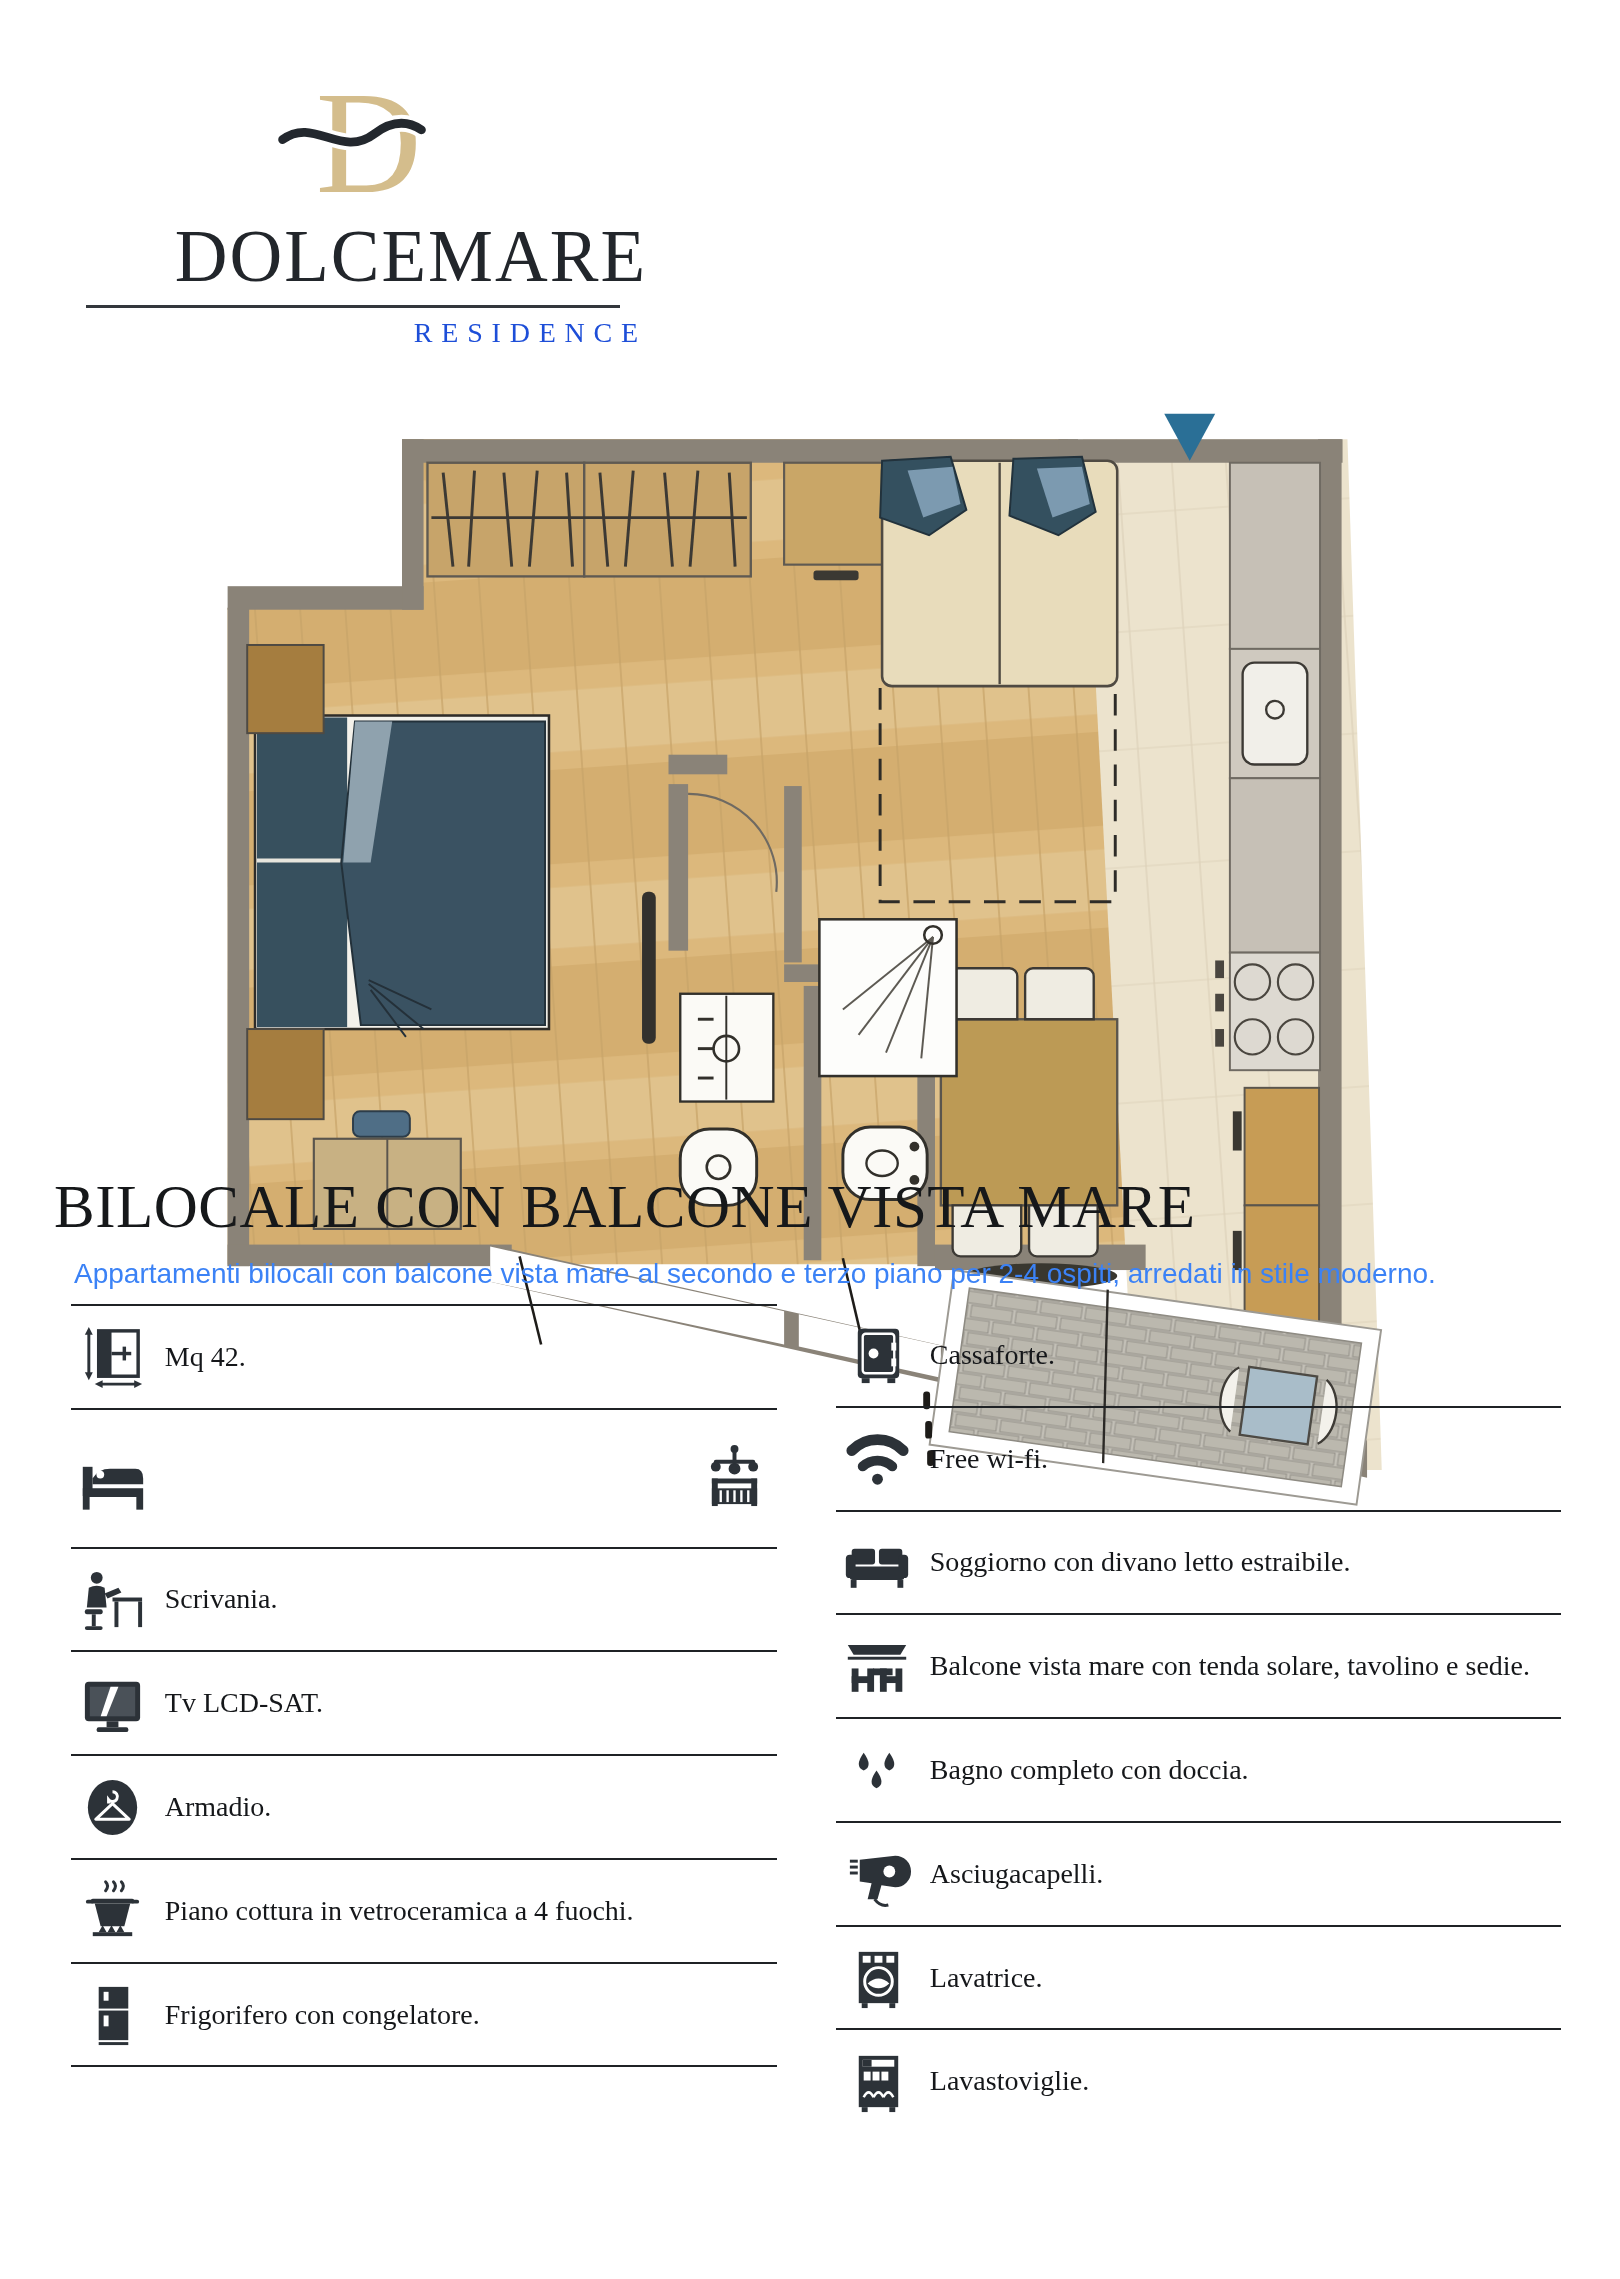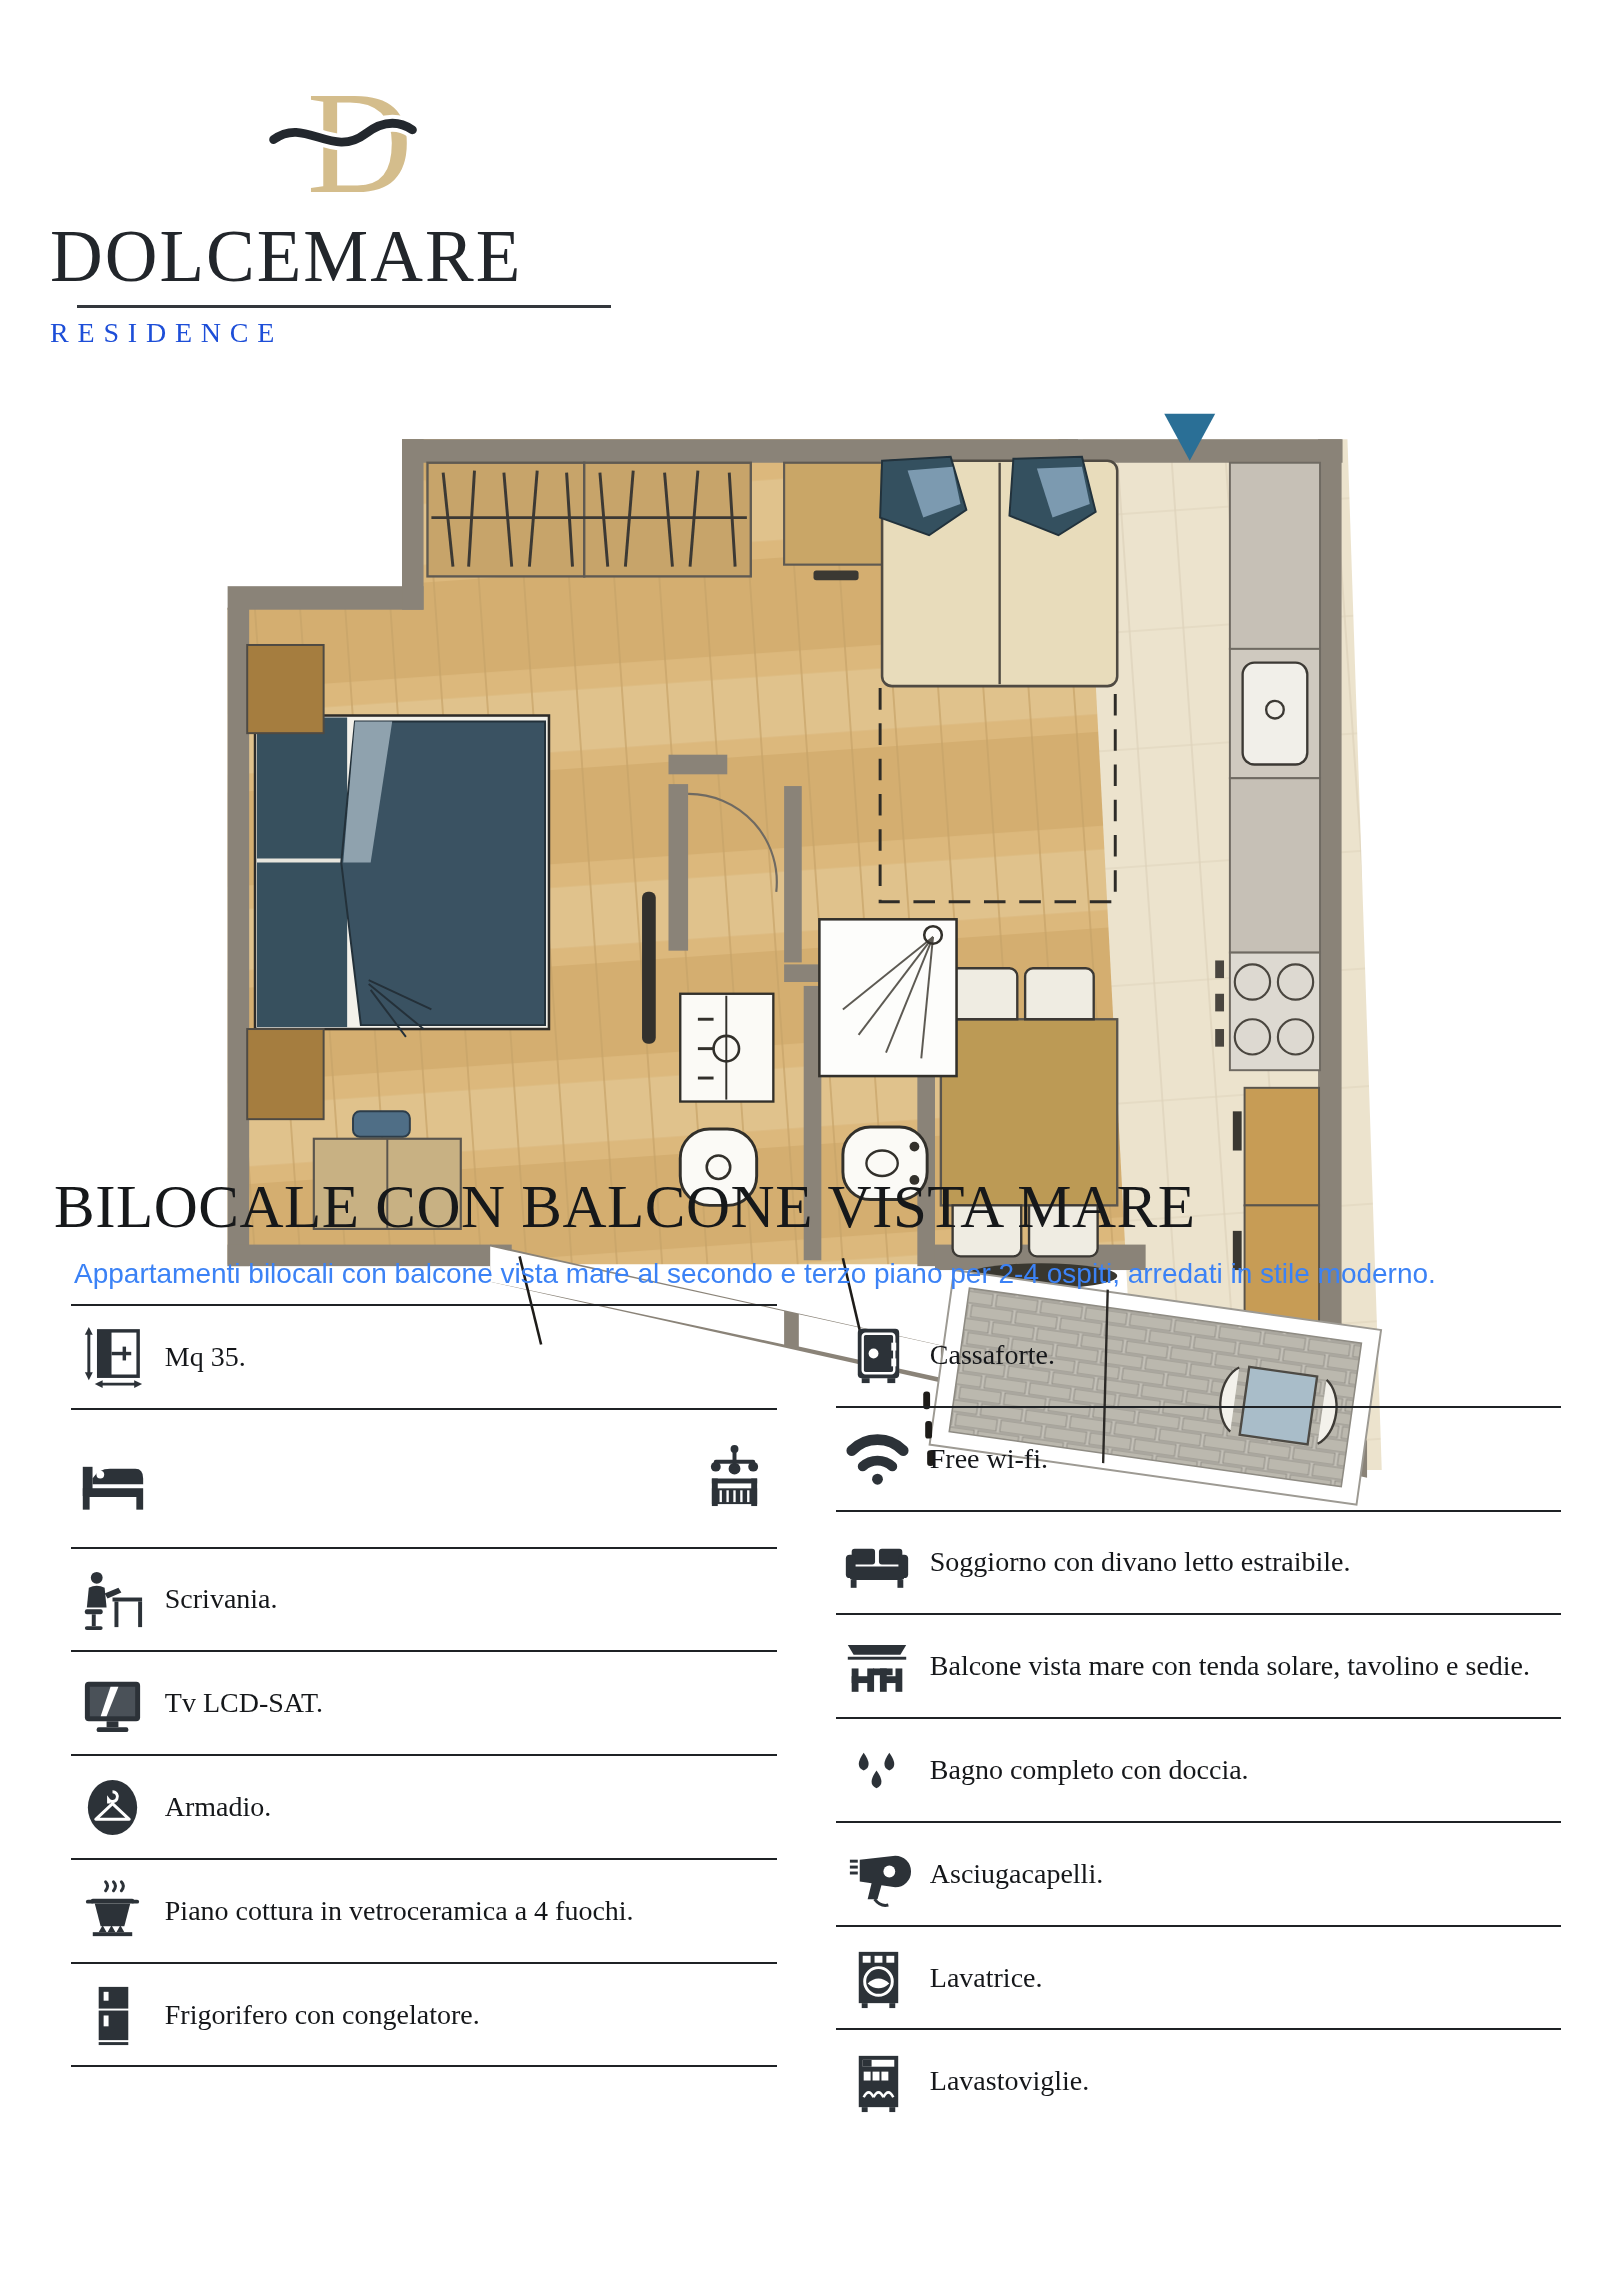--- a/index.html
+++ b/index.html
@@ -2,21 +2,21 @@
 <html><head>
 <meta charset="utf-8">
 <style>
   html,body{margin:0;padding:0;}
   body{
     width:1620px;height:2280px;background:#ffffff;
     font-family:"Liberation Serif", serif;
     color:#1c1c1c;position:relative;overflow:hidden;
   }
   
-  .logo-block{position:absolute;left:50px;top:69px;width:588px;text-align:left;}
+  .logo-block{position:absolute;left:59px;top:69px;width:588px;text-align:right;}
   .logo-mark{height:147px;position:relative;width:176px;margin:0 auto;}
   .logo-name{
     font-size:73px;letter-spacing:2px;color:#22262b;
     font-family:"Liberation Serif",serif;line-height:1;margin-top:3.9px;
   }
   .logo-rule{height:2.9px;background:#33373c;margin:11.8px 27.4px 9.8px 27.4px;}
   .logo-sub{
     font-size:28px;letter-spacing:8.8px;color:#1d4ed8;
     font-family:"Liberation Serif",serif;
   }
@@ -298,21 +298,21 @@
           <line x1="35" y1="33" x2="55" y2="33" stroke="#2c3238" stroke-width="3.5"></line>
           <line x1="48" y1="26" x2="48" y2="40" stroke="#2c3238" stroke-width="3.5"></line>
           <line x1="12" y1="12" x2="12" y2="54" stroke="#2c3238" stroke-width="3"></line>
           <polygon points="12,6 8,14 16,14" fill="#2c3238"></polygon>
             <polygon points="12,60 8,52 16,52" fill="#2c3238"></polygon>
           <line x1="24" y1="64" x2="60" y2="64" stroke="#2c3238" stroke-width="3"></line>
           <polygon points="18,64 26,60 26,68" fill="#2c3238"></polygon>
             <polygon points="66,64 58,60 58,68" fill="#2c3238"></polygon>
         </svg>
       </span>
-      <span class="tx">Mq 35.</span>
+      <span class="tx">Mq 42.</span>
     </div>
 
 
     <div class="feat tall bot-rule">
       <span class="ic">
         <svg width="74" height="71" viewBox="0 0 76 72">
           <rect x="8" y="24" width="10" height="30" fill="#2c3238"></rect>
           <path d="M18,36 q6,-10 18,-10 h26 q8,0 8,10 v6 H18 Z" fill="#2c3238"></path>
           <circle cx="26" cy="32" r="4" fill="#ffffff"></circle>
           <rect x="8" y="46" width="62" height="9" fill="#2c3238"></rect>

